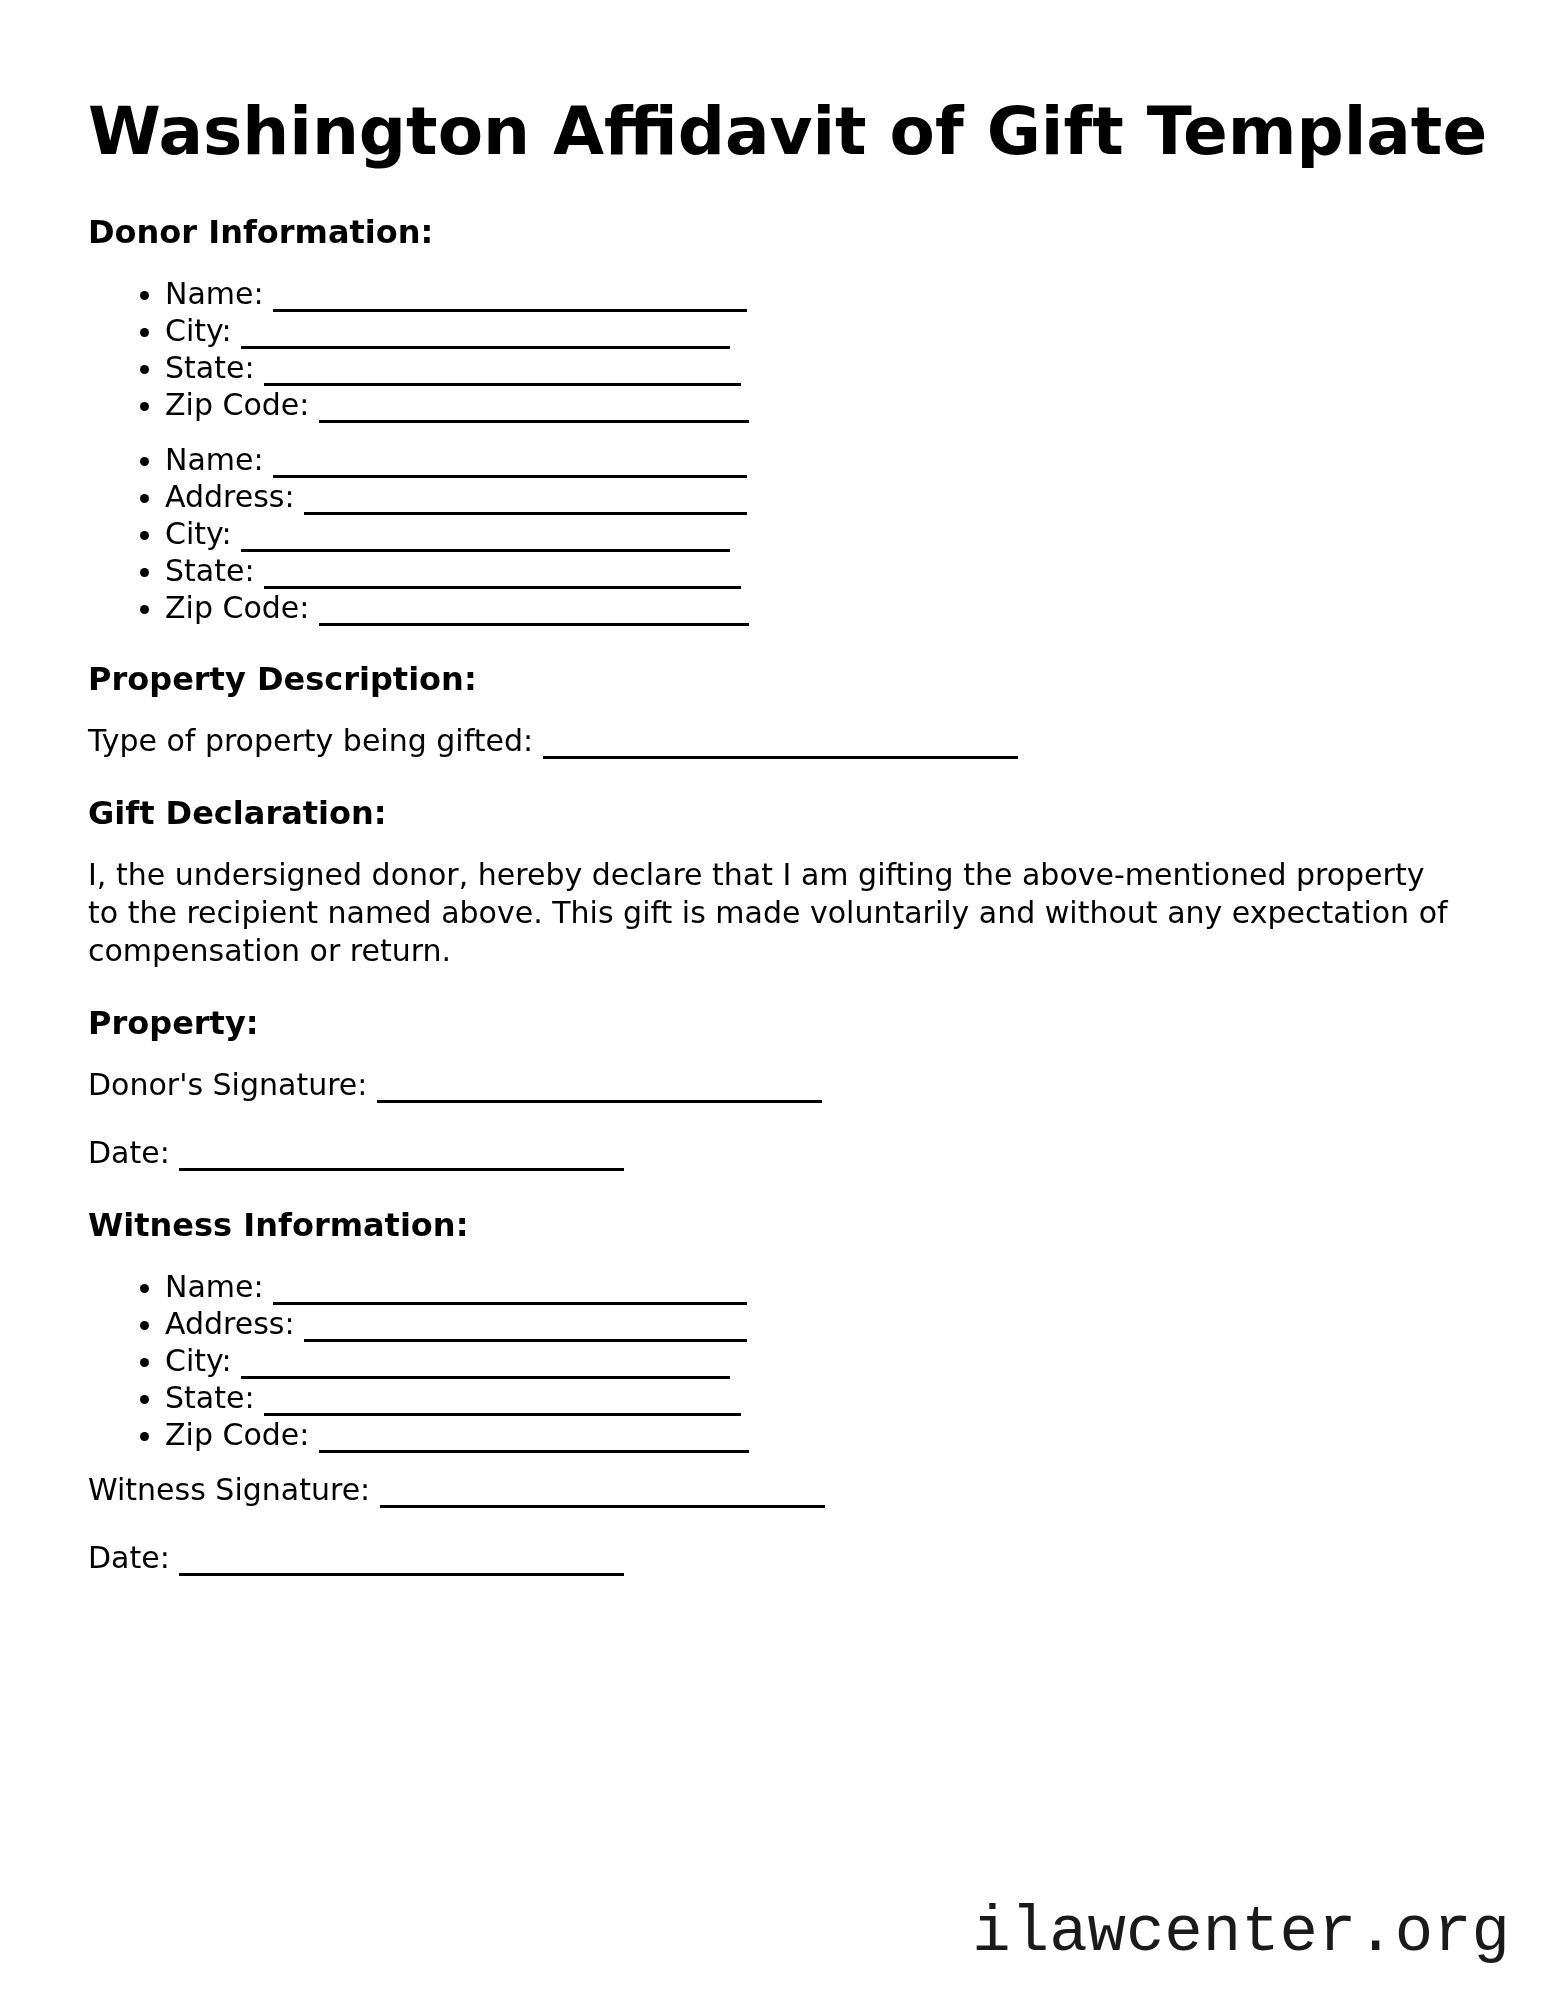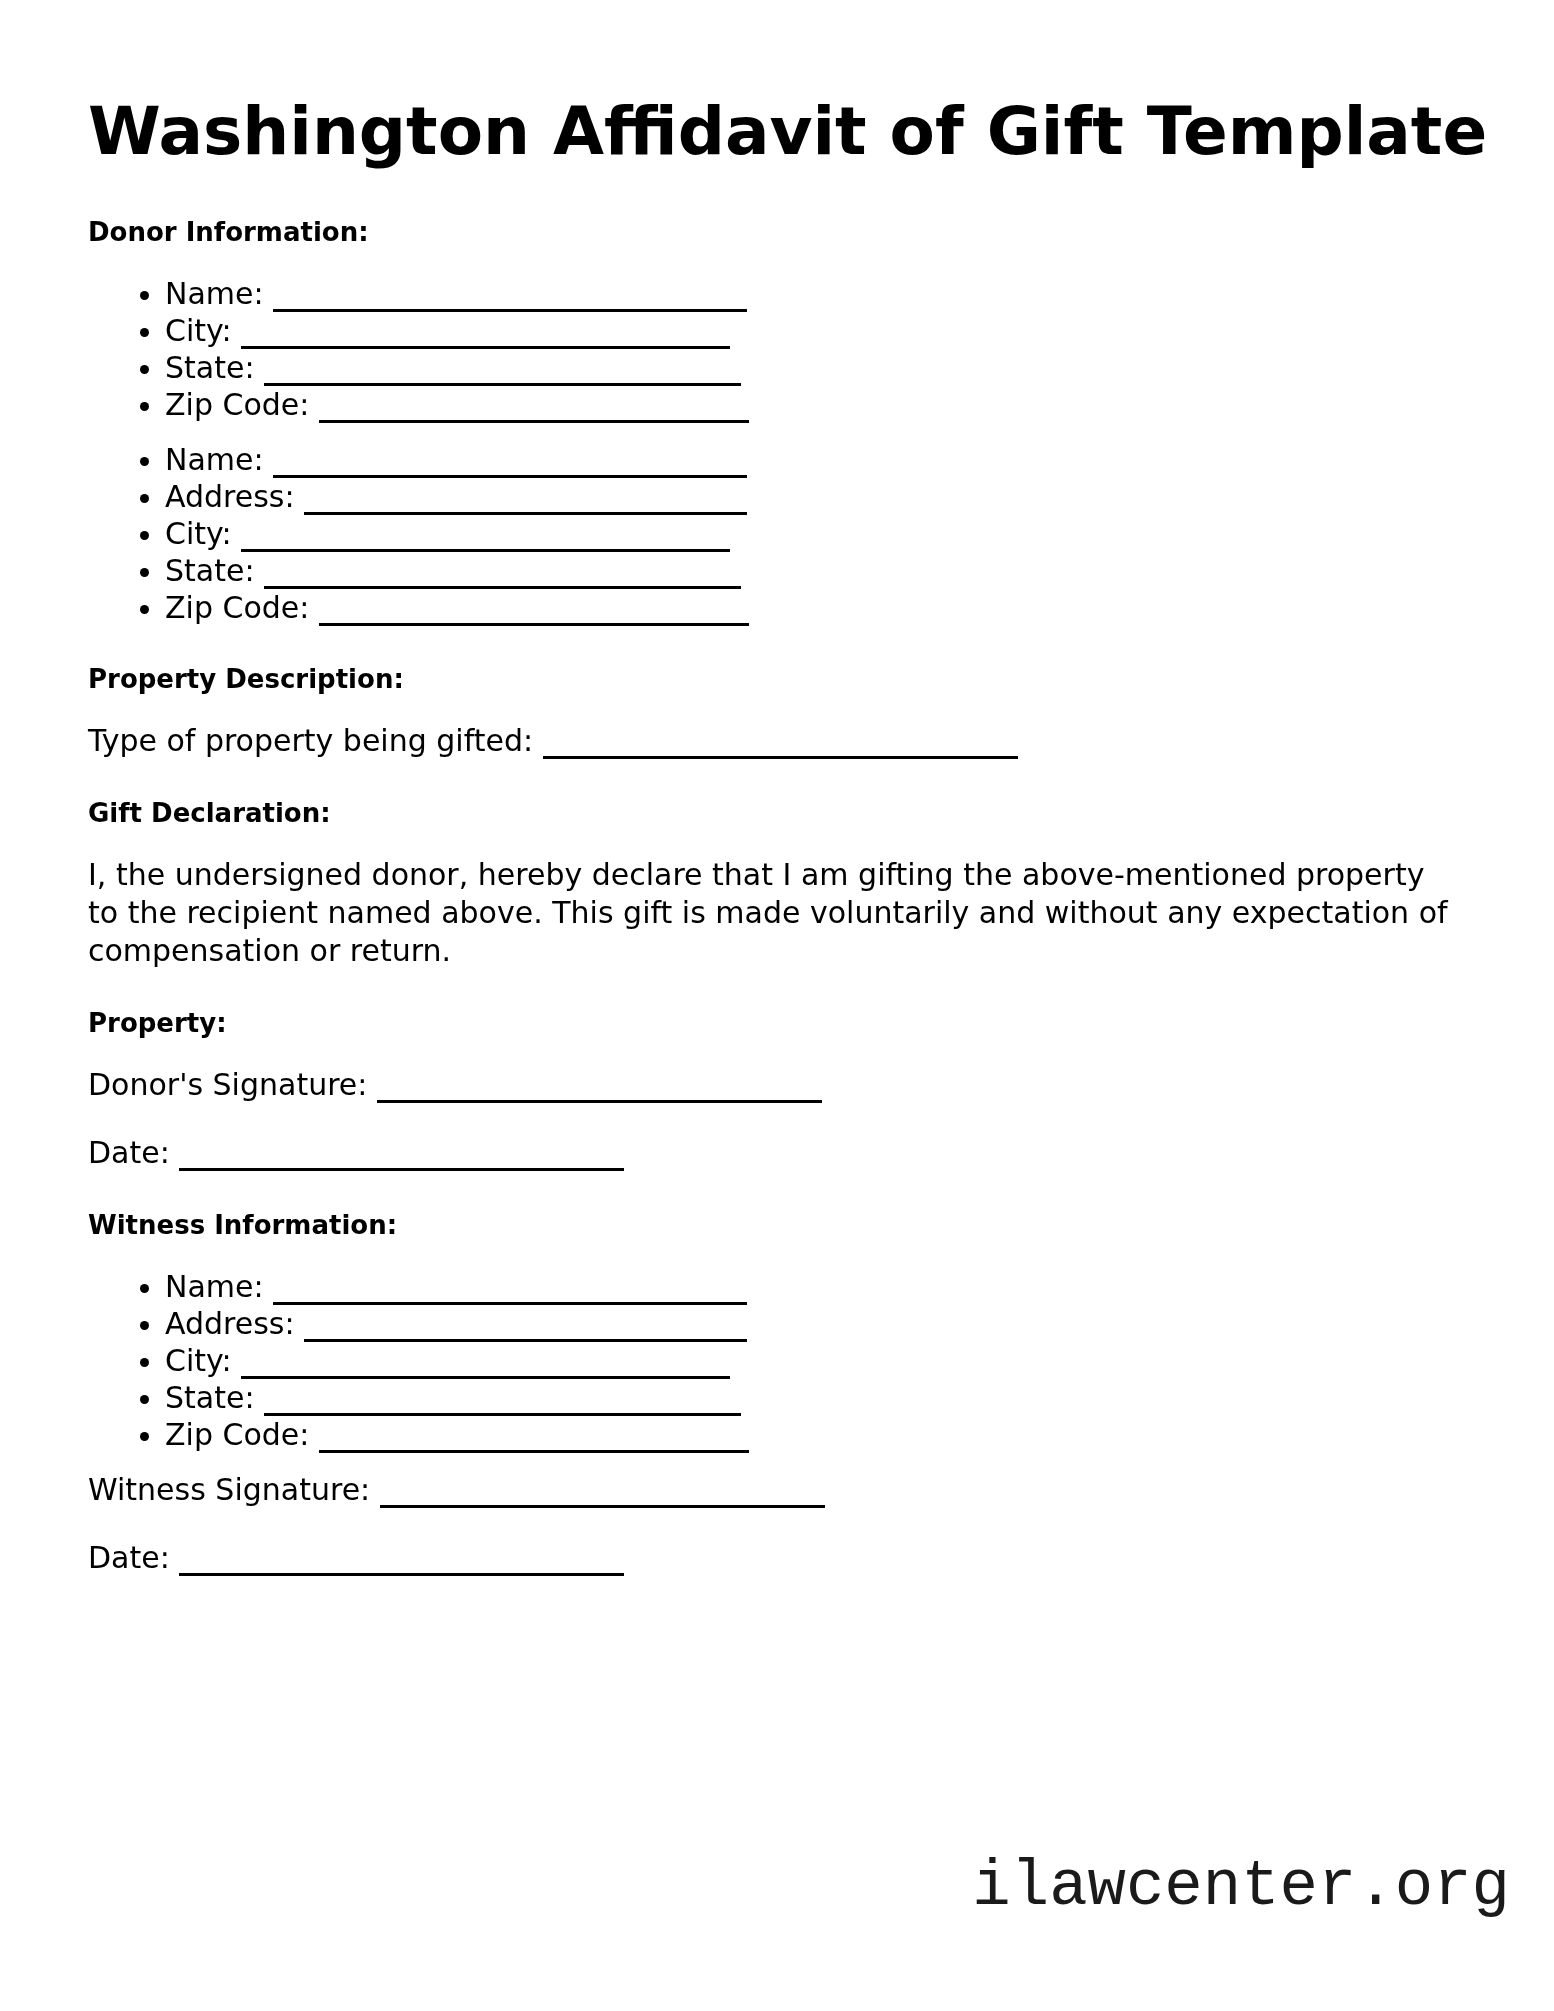--- a/index.html
+++ b/index.html
@@ -21,21 +21,21 @@
     margin: 0 0 42px 0;
     letter-spacing: 0;
   }
   p.para {
     font-size: 30px;
     line-height: 38px;
     margin: 0 0 26px 0;
     white-space: pre-line;
   }
   h2.section-heading {
-    font-size: 26px;
+    font-size: 32px;
     line-height: 38px;
     font-weight: bold;
     margin: 34px 0 24px 0;
   }
   ul.field-list {
     margin: 14px 0 18px 0;
     padding-left: 77px;
     list-style: disc;
   }
   ul.field-list li {
@@ -55,21 +55,21 @@
   }
   .w474 { width: 474px; }
   .w489 { width: 489px; }
   .w477 { width: 477px; }
   .w430 { width: 430px; }
   .w443 { width: 443px; }
   .w475 { width: 475px; }
   .w445 { width: 445px; }
   .doc-footer {
     position: absolute;
-    top: 1852px;
+    top: 1898px;
     right: 44px;
     font-family: "Liberation Mono", monospace;
     font-size: 64px;
     line-height: 1.1;
     color: #1a1a1a;
     letter-spacing: 0;
   }
 </style>
 </head>
 <body>

